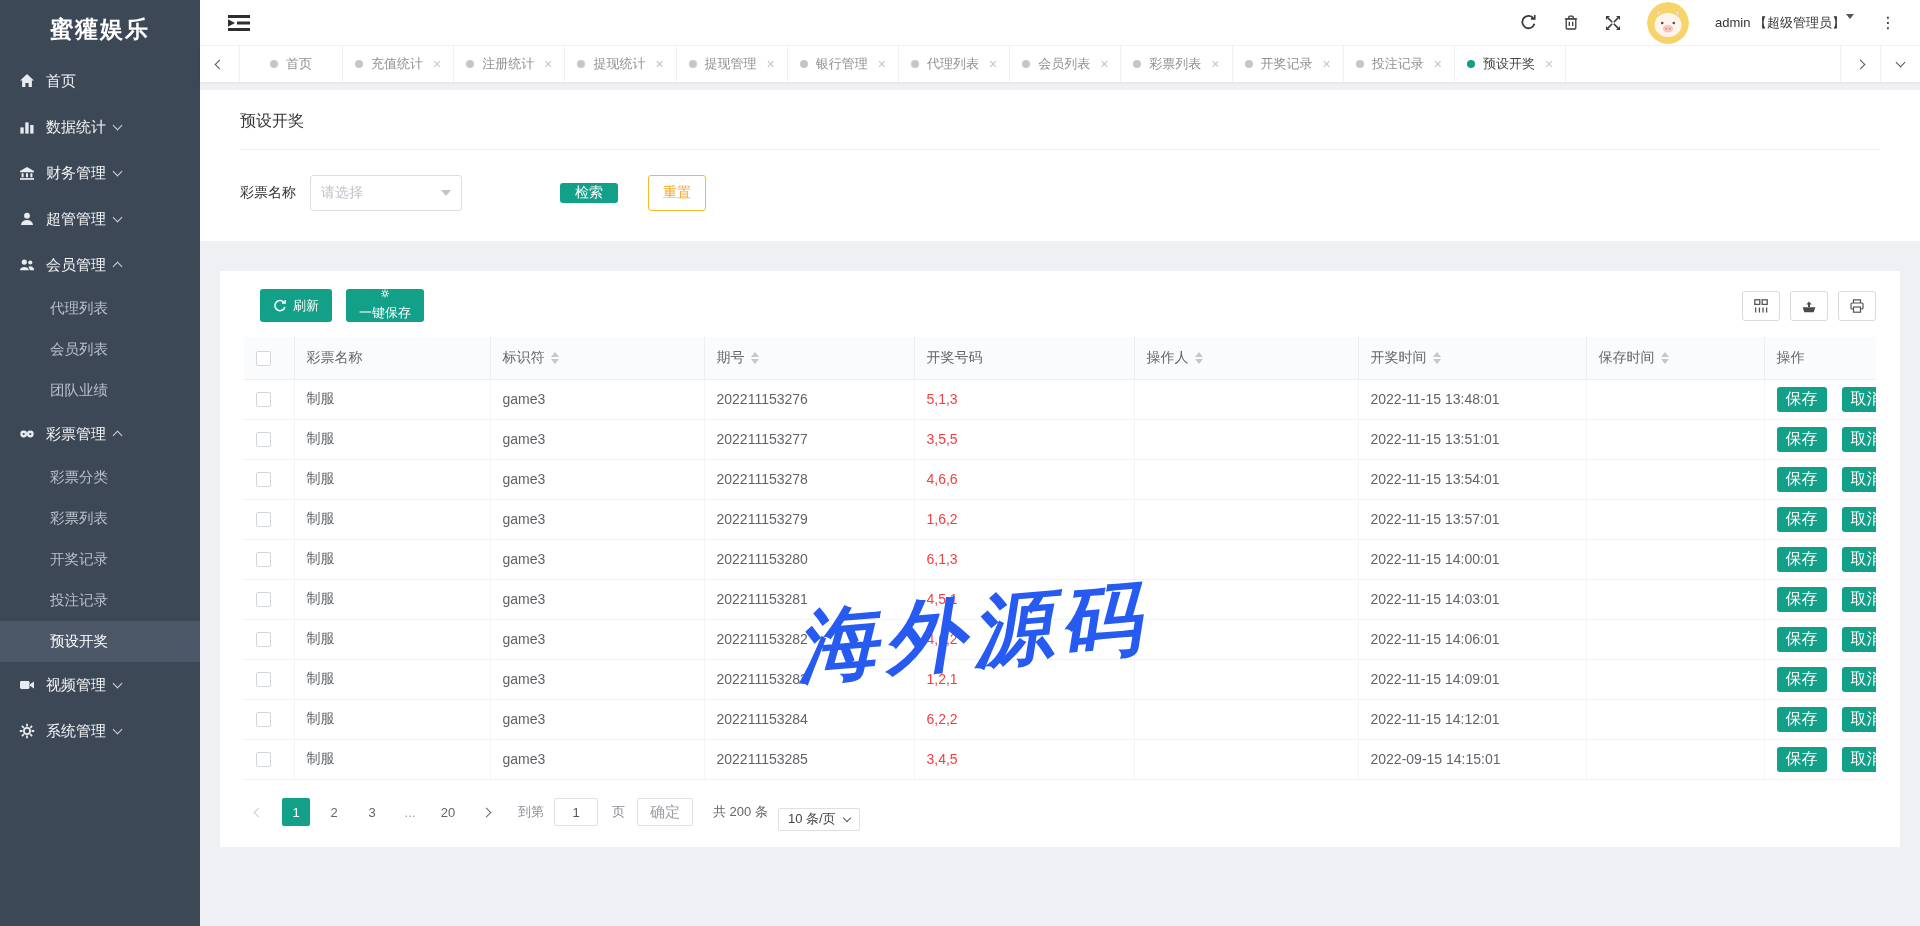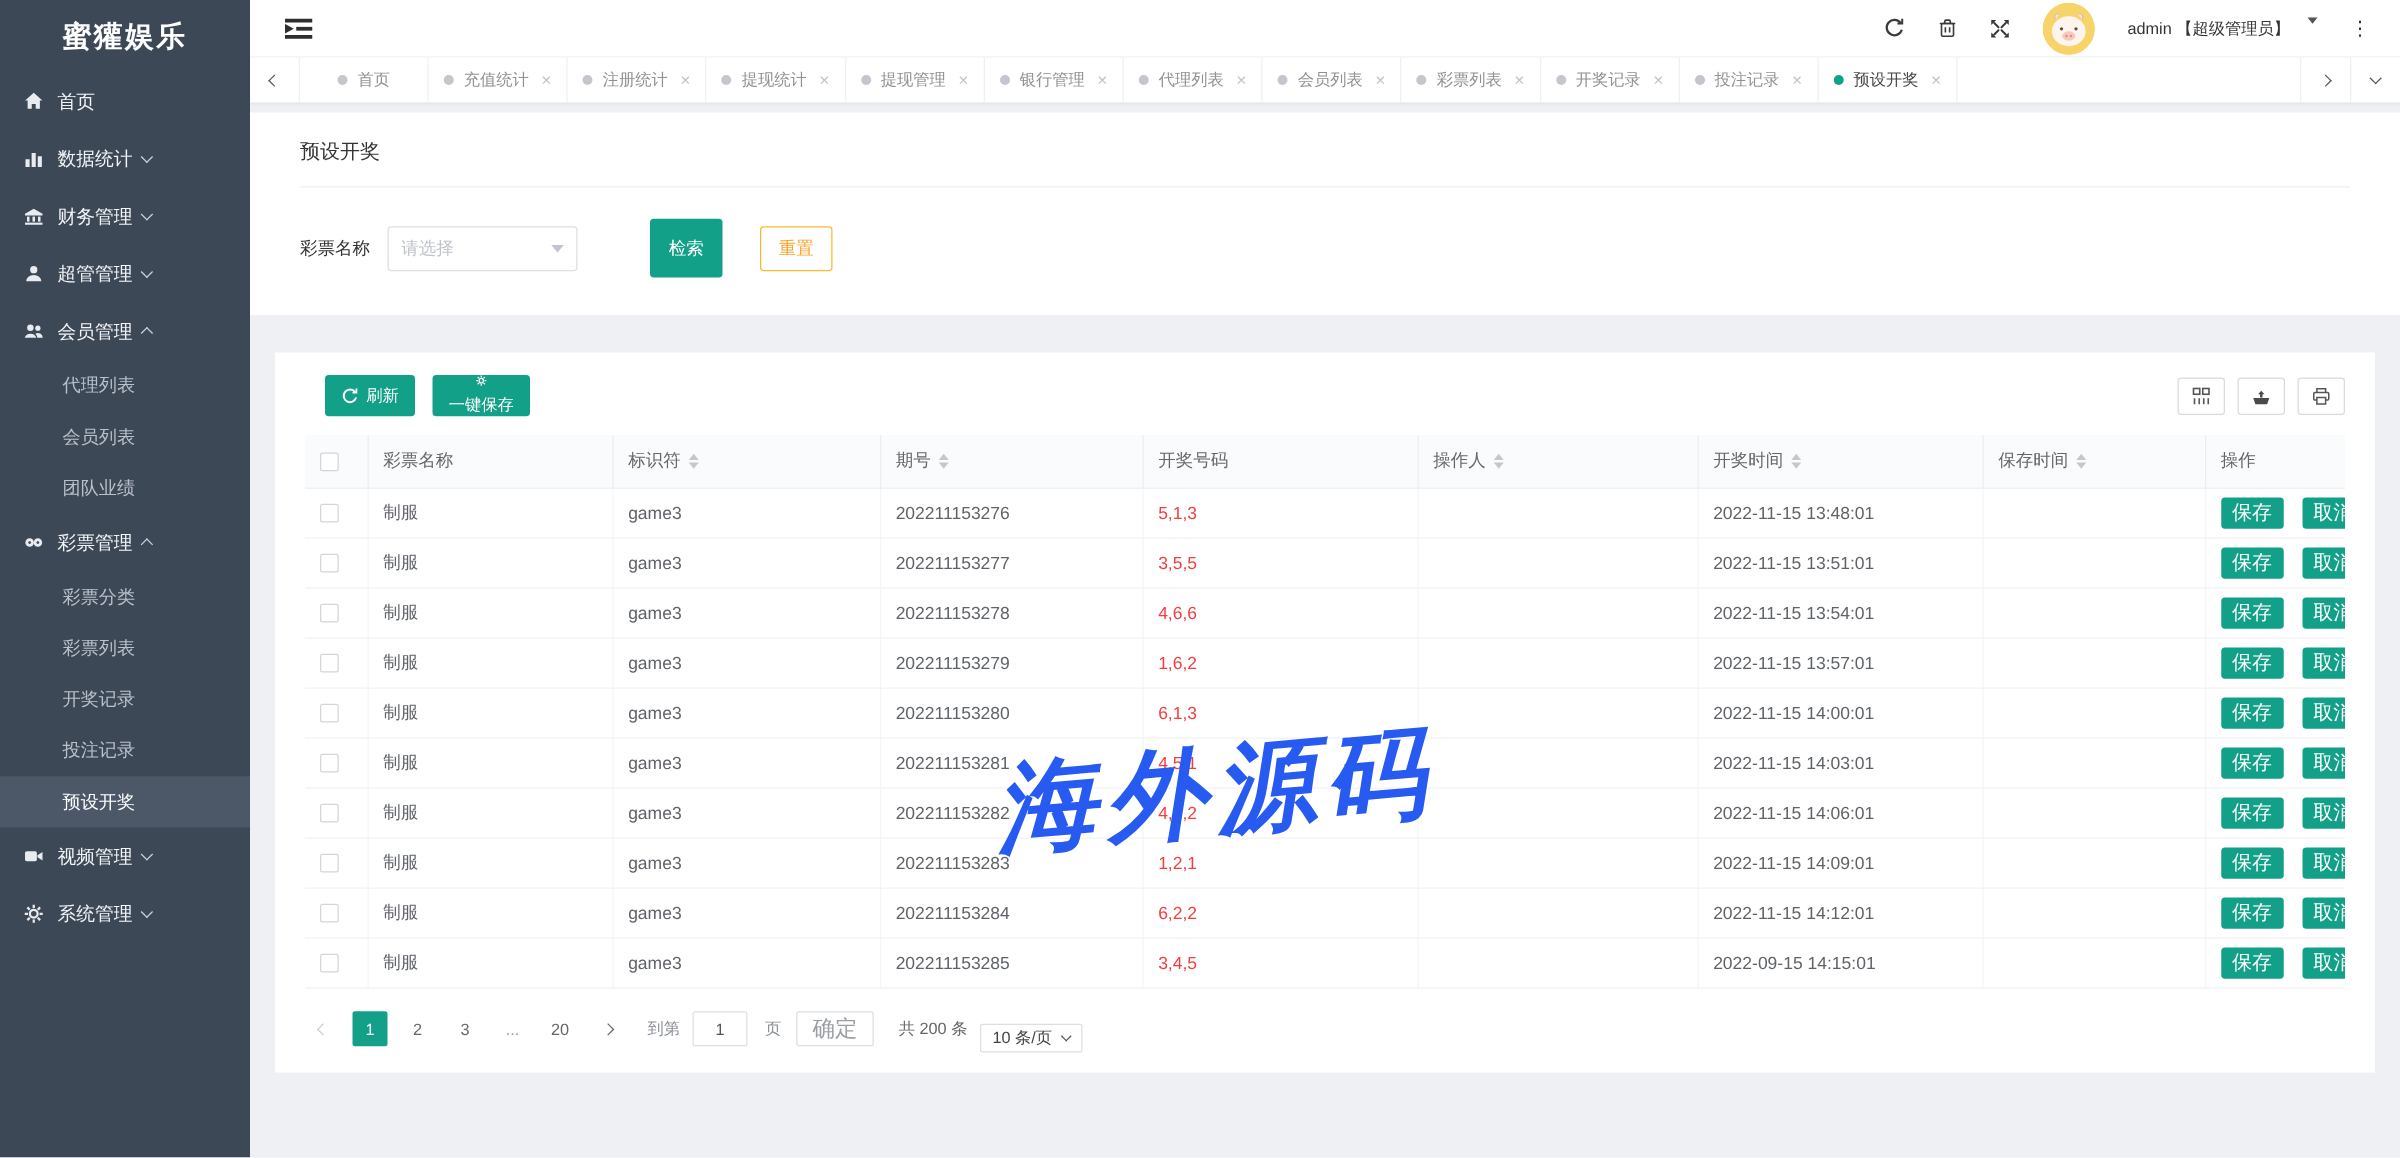--- a/index.html
+++ b/index.html
@@ -19,21 +19,21 @@
   .chev.down { transform:rotate(45deg); margin-top:-3px; }
   .chev.up { transform:rotate(-135deg); margin-top:3px; }
 
   
   .main { flex:1; display:flex; flex-direction:column; min-width:0; height:100%; }
   .header { height:46px; background:#fff; display:flex; align-items:center; padding:0 24px 0 28px; border-bottom:1px solid #f3f3f3; }
   .collapse-btn { cursor:pointer; display:inline-flex; }
   .h-right { margin-left:auto; display:flex; align-items:center; gap:26px; }
   .h-icon { display:inline-flex; cursor:pointer; }
   .avatar { width:42px; height:42px; border-radius:50%; overflow:hidden; cursor:pointer; }
-  .admin-label { font-size:13px; color:#333; display:flex; gap:14px; cursor:pointer; }
+  .admin-label { font-size:13px; color:#333; display:flex; gap:1px; cursor:pointer; }
   .caret-dn-sm { width:0; height:0; border-left:4.5px solid transparent; border-right:4.5px solid transparent; border-top:5.5px solid #555; }
   .more-dots { font-size:16px; color:#333; cursor:pointer; font-family:"DejaVu Sans",sans-serif; }
 
   
   .tabbar { height:36px; background:#fff; display:flex; align-items:stretch; box-shadow:0 1px 3px rgba(0,0,0,.06); position:relative; z-index:2; }
   .tab-nav { width:40px; display:flex; align-items:center; justify-content:center; color:#555; cursor:pointer; border-right:1px solid #f0f0f0; }
   .tab-nav.rt { border-right:none; border-left:1px solid #f0f0f0; }
   .tab { display:flex; align-items:center; justify-content:center; gap:8px; min-width:103px; padding:0 12px; border-right:1px solid #f0f0f0; font-size:13px; color:#919191; cursor:pointer; white-space:nowrap; }
   .tab .dot { width:8px; height:8px; border-radius:50%; background:#c3c7cd; flex:0 0 8px; }
   .tab.active { color:#474747; }
@@ -44,21 +44,21 @@
   
   .content { flex:1; position:relative; background:#eef0f4; overflow:hidden; }
   .title-panel { background:#fff; margin-top:8px; padding:0 40px; }
   .page-title { padding:21px 0 17px; font-size:16px; color:#333; }
   .filter-row { border-top:1px solid #f0f0f0; display:flex; align-items:center; padding:25px 0 30px; }
   .filter-label { font-size:14px; color:#333; margin-right:14px; }
   .select-box { width:152px; height:36px; border:1px solid #dcdfe4; border-radius:3px; background:#fff; display:flex; align-items:center; padding:0 10px; color:#bfc3ca; font-size:14px; cursor:pointer; }
   .select-box .caret { margin-left:auto; width:0; height:0; border-left:5px solid transparent; border-right:5px solid transparent; border-top:6px solid #c0c4cc; }
   .btn { display:inline-flex; align-items:center; justify-content:center; border-radius:3px; cursor:pointer; font-size:14px; border:none; }
   .btn-teal { background:#12a089; color:#fff; }
-  .btn-search { width:58px; height:47px; margin-left:58px; }
+  .btn-search { width:58px; height:20px; margin-left:98px; }
   .btn-reset { width:58px; height:36px; margin-left:30px; background:#fff; border:1px solid #f5bb2c; color:#f5a72c; }
 
   .table-panel { background:#fff; margin:30px 20px 0; padding:18px 24px 16px; }
   .toolbar { display:flex; align-items:center; margin-bottom:15px;margin-left:16px; }
   .btn-toolbar { height:33px; padding:0 13px; gap:6px; font-size:13px; }
   .btn-saveall { margin-left:14px;flex-direction:column; }
   .tools-right { margin-left:auto; display:flex; gap:10px; }
   .tool-btn { width:38px; height:30px; border:1px solid #d8dadd; border-radius:3px; background:#fff; display:flex; align-items:center; justify-content:center; cursor:pointer; }
 
   table { width:100%; border-collapse:collapse; table-layout:fixed; }
@@ -75,21 +75,21 @@
   .btn-row { height:25px; padding:0 9px; font-size:16px; border-radius:3px; }
   .btn-row + .btn-row { margin-left:15px; }
 
   .pagination { display:flex; align-items:center; margin-top:14px; font-size:13px; color:#666; }
   .pg-item { min-width:28px; height:28px; display:flex; align-items:center; justify-content:center; margin-right:10px; cursor:pointer; border-radius:2px; padding:0 4px; }
   .pg-item.disabled { color:#ccc; cursor:default; }
   .pg-item.active { background:#12a089; color:#fff; cursor:default; }
   .pg-item.ellipsis { cursor:default; color:#999; }
   .pg-text { margin:0 4px 0 8px; color:#8a8f96; }
   .pg-input { width:44px; height:28px; border:1px solid #dcdfe4; border-radius:2px; text-align:center; font-size:13px; color:#555; outline:none; margin:0 6px; }
-  .pg-confirm { height:28px; padding:0 12px; background:#fff; border:1px solid #dcdfe4; border-radius:2px; color:#9a9fa6; font-size:18px; margin:0 10px 0 8px; cursor:pointer; }
+  .pg-confirm { height:28px; padding:0 12px; background:#fff; border:1px solid #dcdfe4; border-radius:2px; color:#9a9fa6; font-size:15px; margin:0 10px 0 8px; cursor:pointer; }
   .pg-total { margin:0 10px; color:#666; }
   .pg-size { height:23px; border:1px solid #dcdfe4; border-radius:2px; background:#fff; display:flex; align-items:center; gap:8px; padding:0 9px; color:#444; cursor:pointer;margin-top:14px; }
   .pg-size .chev { width:6px; height:6px; border-color:#555; margin-top:-2px; }
 
   .watermark { position:absolute; left:596px; top:498px; font-family:"DejaVu Serif","Liberation Serif",serif; font-style:italic; font-weight:bold; font-size:80px; color:#265af0; letter-spacing:8px; transform:rotate(-5deg); pointer-events:none; white-space:nowrap; }
 </style>
 </head>
 <body>
 
 <aside class="sidebar">

